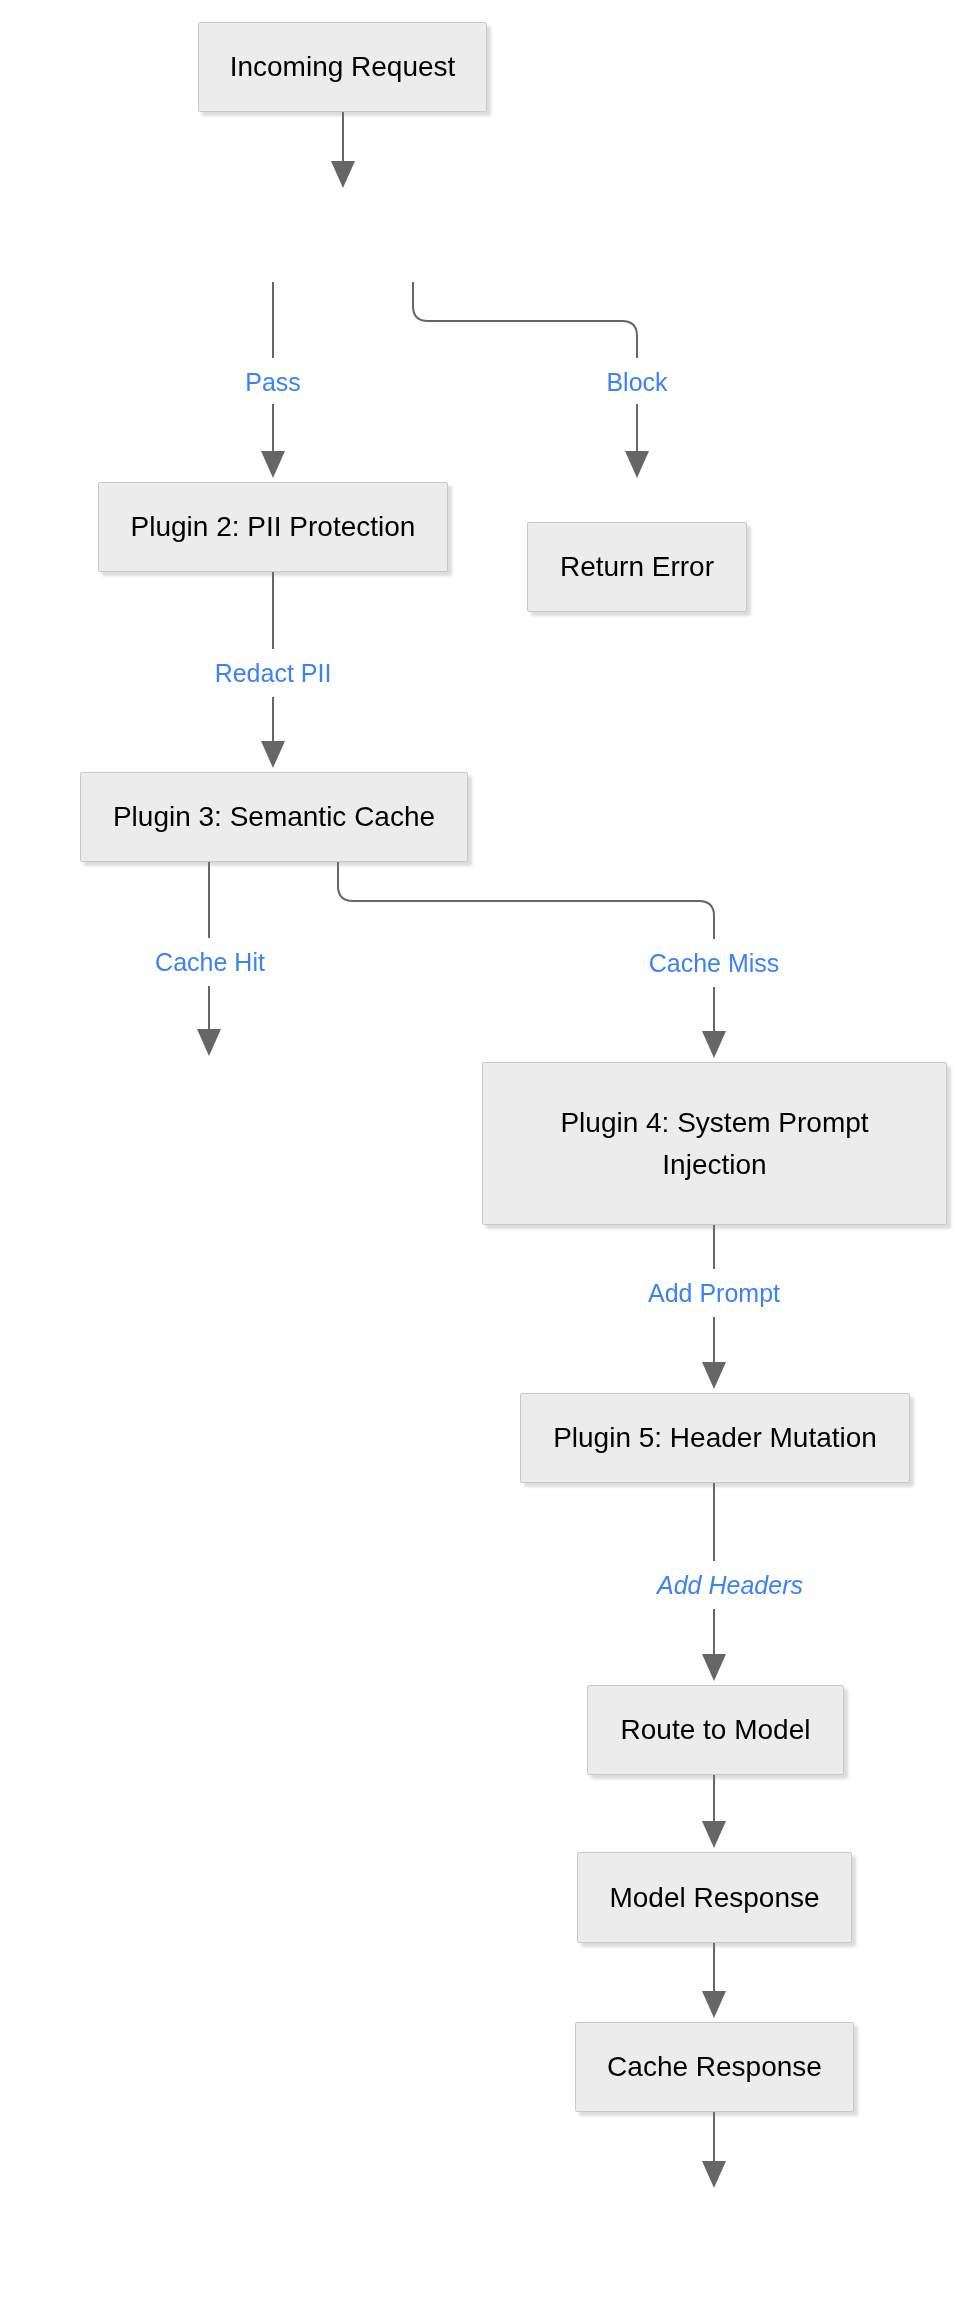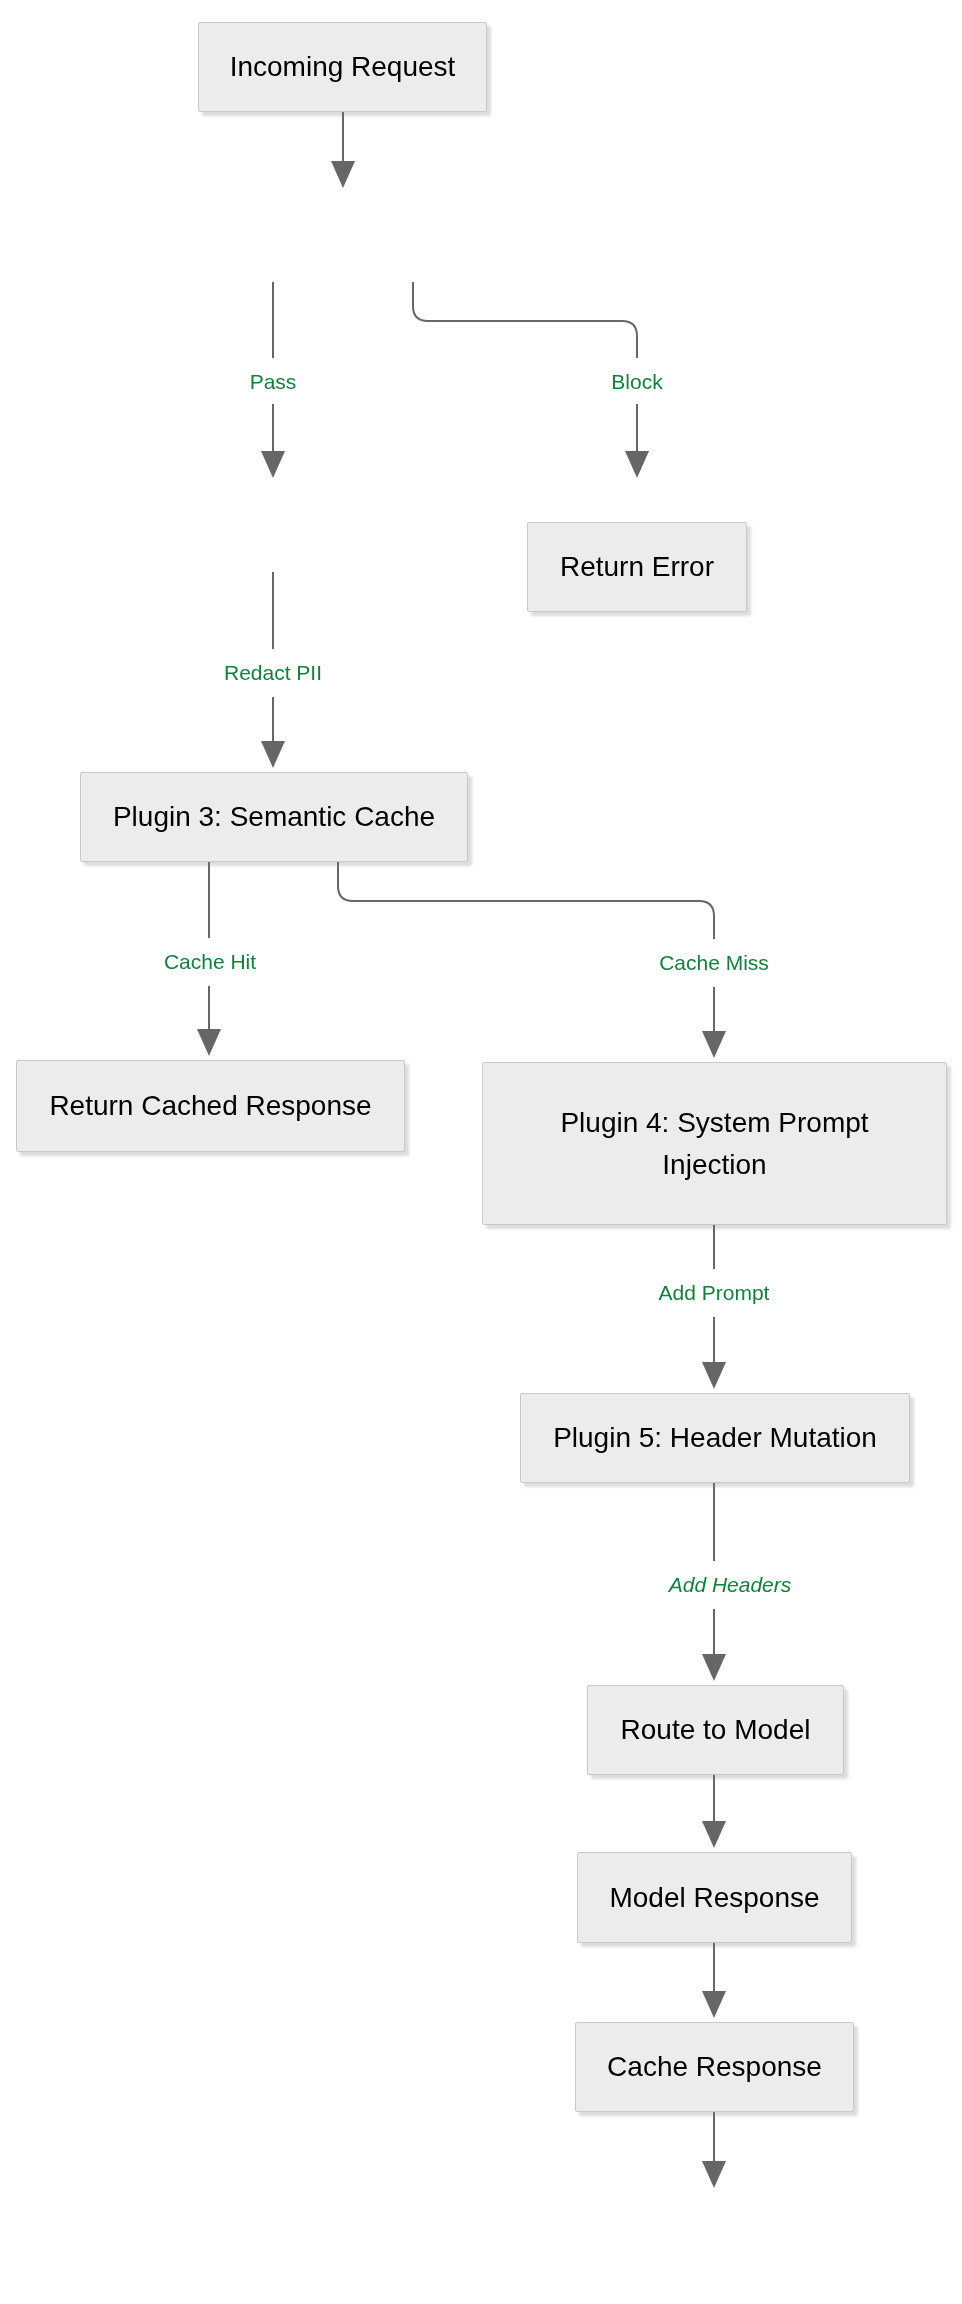--- a/index.html
+++ b/index.html
@@ -33,22 +33,22 @@
     white-space: nowrap;
     padding: 0 0;
   }
   .node.multiline {
     white-space: normal;
     line-height: 1.5;
   }
   .edge-label {
     position: absolute;
     transform: translate(-50%, -50%);
-    font-size: 21px;
-    color: #15803d;
+    font-size: 25px;
+    color: #3b82f6;
     background: #ffffff;
     padding: 0 4px;
     white-space: nowrap;
     text-align: center;
   }
   .edge-path { stroke: #666666; stroke-width: 2; fill: none; }
   .arrow-head { fill: #666666; stroke: none; }
 </style>
 </head>
 <body>
@@ -116,26 +116,26 @@
 
     <g>
       <path class="edge-path" d="M714,2112 V2163"></path>
       <polygon class="arrow-head" points="702,2161 726,2161 714,2188"></polygon>
     </g>
   </svg>
 
   <div class="node" style="left:198px; top:22px; width:289px; height:90px;">Incoming Request</div>
 
 
+  <div class="node" style="left:98px; top:482px; width:350px; height:90px;">Plugin 2: PII Protection</div>
 
   <div class="node" style="left:527px; top:482px; width:220px; height:90px;margin-top:40px;">Return Error</div>
 
   <div class="node" style="left:80px; top:772px; width:388px; height:90px;">Plugin 3: Semantic Cache</div>
 
-  <div class="node" style="left:16px; top:1060px; width:389px; height:92px;">Return Cached Response</div>
 
   <div class="node multiline" style="left:482px; top:1062px; width:465px; height:163px; padding:0 40px;">Plugin 4: System Prompt Injection</div>
 
   <div class="node" style="left:520px; top:1393px; width:390px; height:90px;">Plugin 5: Header Mutation</div>
 
   <div class="node" style="left:587px; top:1685px; width:257px; height:90px;">Route to Model</div>
 
   <div class="node" style="left:577px; top:1852px; width:275px; height:91px;">Model Response</div>
 
   <div class="node" style="left:575px; top:2022px; width:279px; height:90px;">Cache Response</div>

